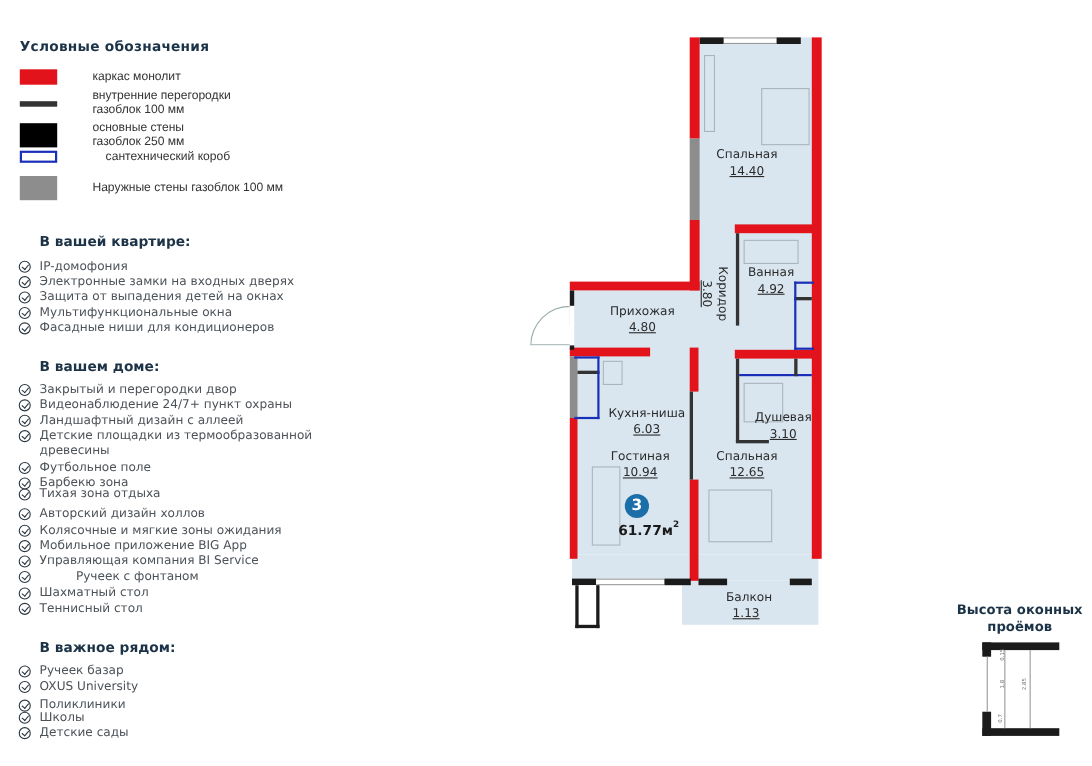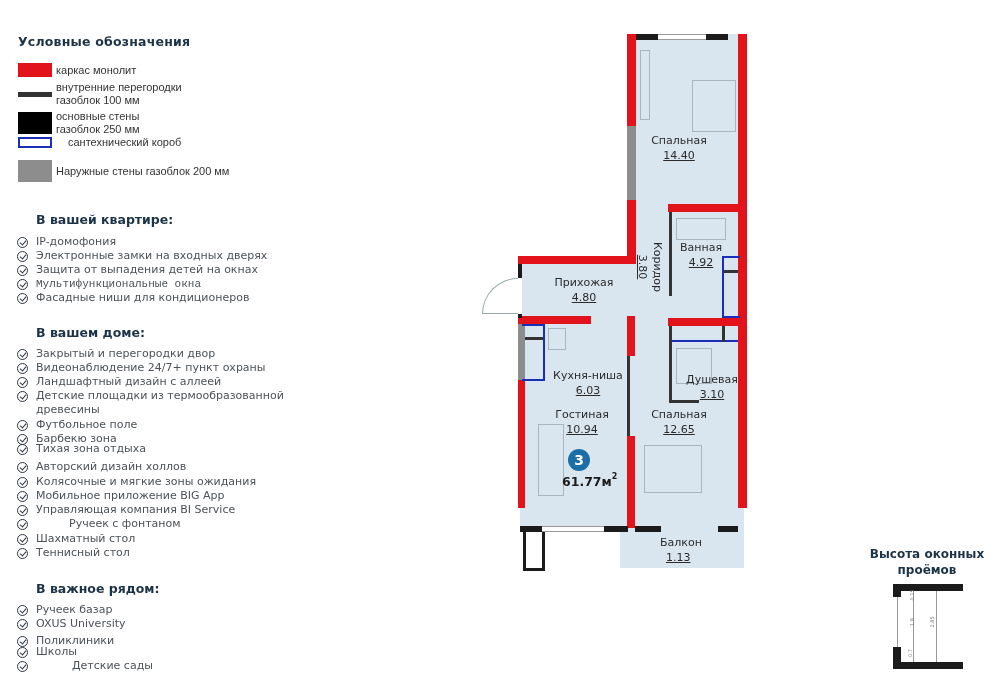--- a/index.html
+++ b/index.html
@@ -1,21 +1,21 @@
 <!DOCTYPE html>
 <html><head>
 <meta charset="utf-8">
 <style>
   html,body{margin:0;padding:0;background:#ffffff;}
   body{width:993px;height:696px;position:relative;overflow:hidden;font-family:"DejaVu Sans","Liberation Sans",sans-serif;color:#4a4f55;}
   .abs{position:absolute;}
   .legend-title{left:18px;top:34px;font-size:12.5px;font-weight:bold;color:#1c3347;letter-spacing:0.2px;}
   .legend-row{position:absolute;left:18px;display:flex;align-items:center;}
   .swatch{width:34px;flex:0 0 34px;box-sizing:border-box;}
-  .legend-label{margin-left:4px;font-family:"Liberation Sans",sans-serif;font-size:11px;line-height:13px;color:#333;}
+  .legend-label{margin-left:32px;font-family:"Liberation Sans",sans-serif;font-size:11px;line-height:13px;color:#333;}
   .sec-title{position:absolute;left:36px;font-size:12.5px;font-weight:bold;color:#1c3347;}
   .feat{position:absolute;left:17px;display:flex;align-items:flex-start;font-family:"DejaVu Sans",sans-serif;font-size:11px;line-height:14.2px;color:#4c5258;}
   .check{width:11px;height:11px;border:1.4px solid #2b3640;border-radius:50%;box-sizing:border-box;margin-top:1.5px;margin-right:8px;position:relative;flex:0 0 11px;}
   .check::after{content:"";position:absolute;left:2.5px;top:1.2px;width:3px;height:5px;border:solid #2b3640;border-width:0 1.4px 1.4px 0;transform:rotate(40deg);}
   .room{position:absolute;background:#d9e6f0;}
   .w-red{position:absolute;background:#e3131b;}
   .w-blk{position:absolute;background:#1b1b1b;}
   .w-gry{position:absolute;background:#8d8d8d;}
   .w-blu{position:absolute;border:2.5px solid #1a2fb8;box-sizing:border-box;}
   .w-dk{position:absolute;background:#333;}
@@ -44,38 +44,38 @@
 <div class="legend-row" style="top:110px;">
   <div class="swatch" style="height:22px;background:#000;"></div>
   <span class="legend-label"><span>основные стены</span><br><span>газоблок 250 мм</span></span>
 </div>
 <div class="legend-row" style="top:136px;gap:12px;">
   <div class="swatch" style="height:11px;border:2.5px solid #1a2fb8;background:#fff;"></div>
   <span class="legend-label">сантехнический короб</span>
 </div>
 <div class="legend-row" style="top:160px;">
   <div class="swatch" style="height:22px;background:#8d8d8d;"></div>
-  <span class="legend-label">Наружные стены газоблок 200 мм</span>
+  <span class="legend-label">Наружные стены газоблок 100 мм</span>
 </div>
 
 <div class="sec-title" style="top:212px;">В вашей квартире:</div>
 <div id="apt-list"></div>
 <div class="feat" style="top:235px;">
     <span class="check"></span>
     <span>IP-домофония</span>
   </div>
 <div class="feat" style="top:249px;">
     <span class="check"></span>
     <span>Электронные замки на входных дверях</span>
   </div>
 <div class="feat" style="top:263px;">
     <span class="check"></span>
     <span>Защита от выпадения детей на окнах</span>
   </div>
-<div class="feat" style="top:277px;font-family:Liberation Mono, monospace;">
+<div class="feat" style="top:277px;">
     <span class="check"></span>
     <span>Мультифункциональные окна</span>
   </div>
 <div class="feat" style="top:291px;justify-content:center;">
     <span class="check"></span>
     <span>Фасадные ниши для кондиционеров</span>
   </div>
 
 <div class="sec-title" style="top:325px;">В вашем доме:</div>
 <div class="feat" style="top:347px;">
@@ -148,21 +148,21 @@
     <span>OXUS University</span>
   </div>
 <div class="feat" style="top:634px;">
     <span class="check"></span>
     <span>Поликлиники</span>
   </div>
 <div class="feat" style="top:645px;">
     <span class="check"></span>
     <span>Школы</span>
   </div>
-<div class="feat" style="top:659px;gap:36px;">
+<div class="feat" style="top:659px;">
     <span class="check"></span>
     <span>Детские сады</span>
   </div>
 
 <div>
 
   <div class="room" style="left:632px;top:34px;width:108px;height:470px;"></div>
   <div class="room" style="left:522px;top:264px;width:112px;height:240px;"></div>
   <div class="room" style="left:520px;top:504px;width:110px;height:24px;"></div>
   <div class="room" style="left:620px;top:528px;width:124px;height:40px;"></div>

